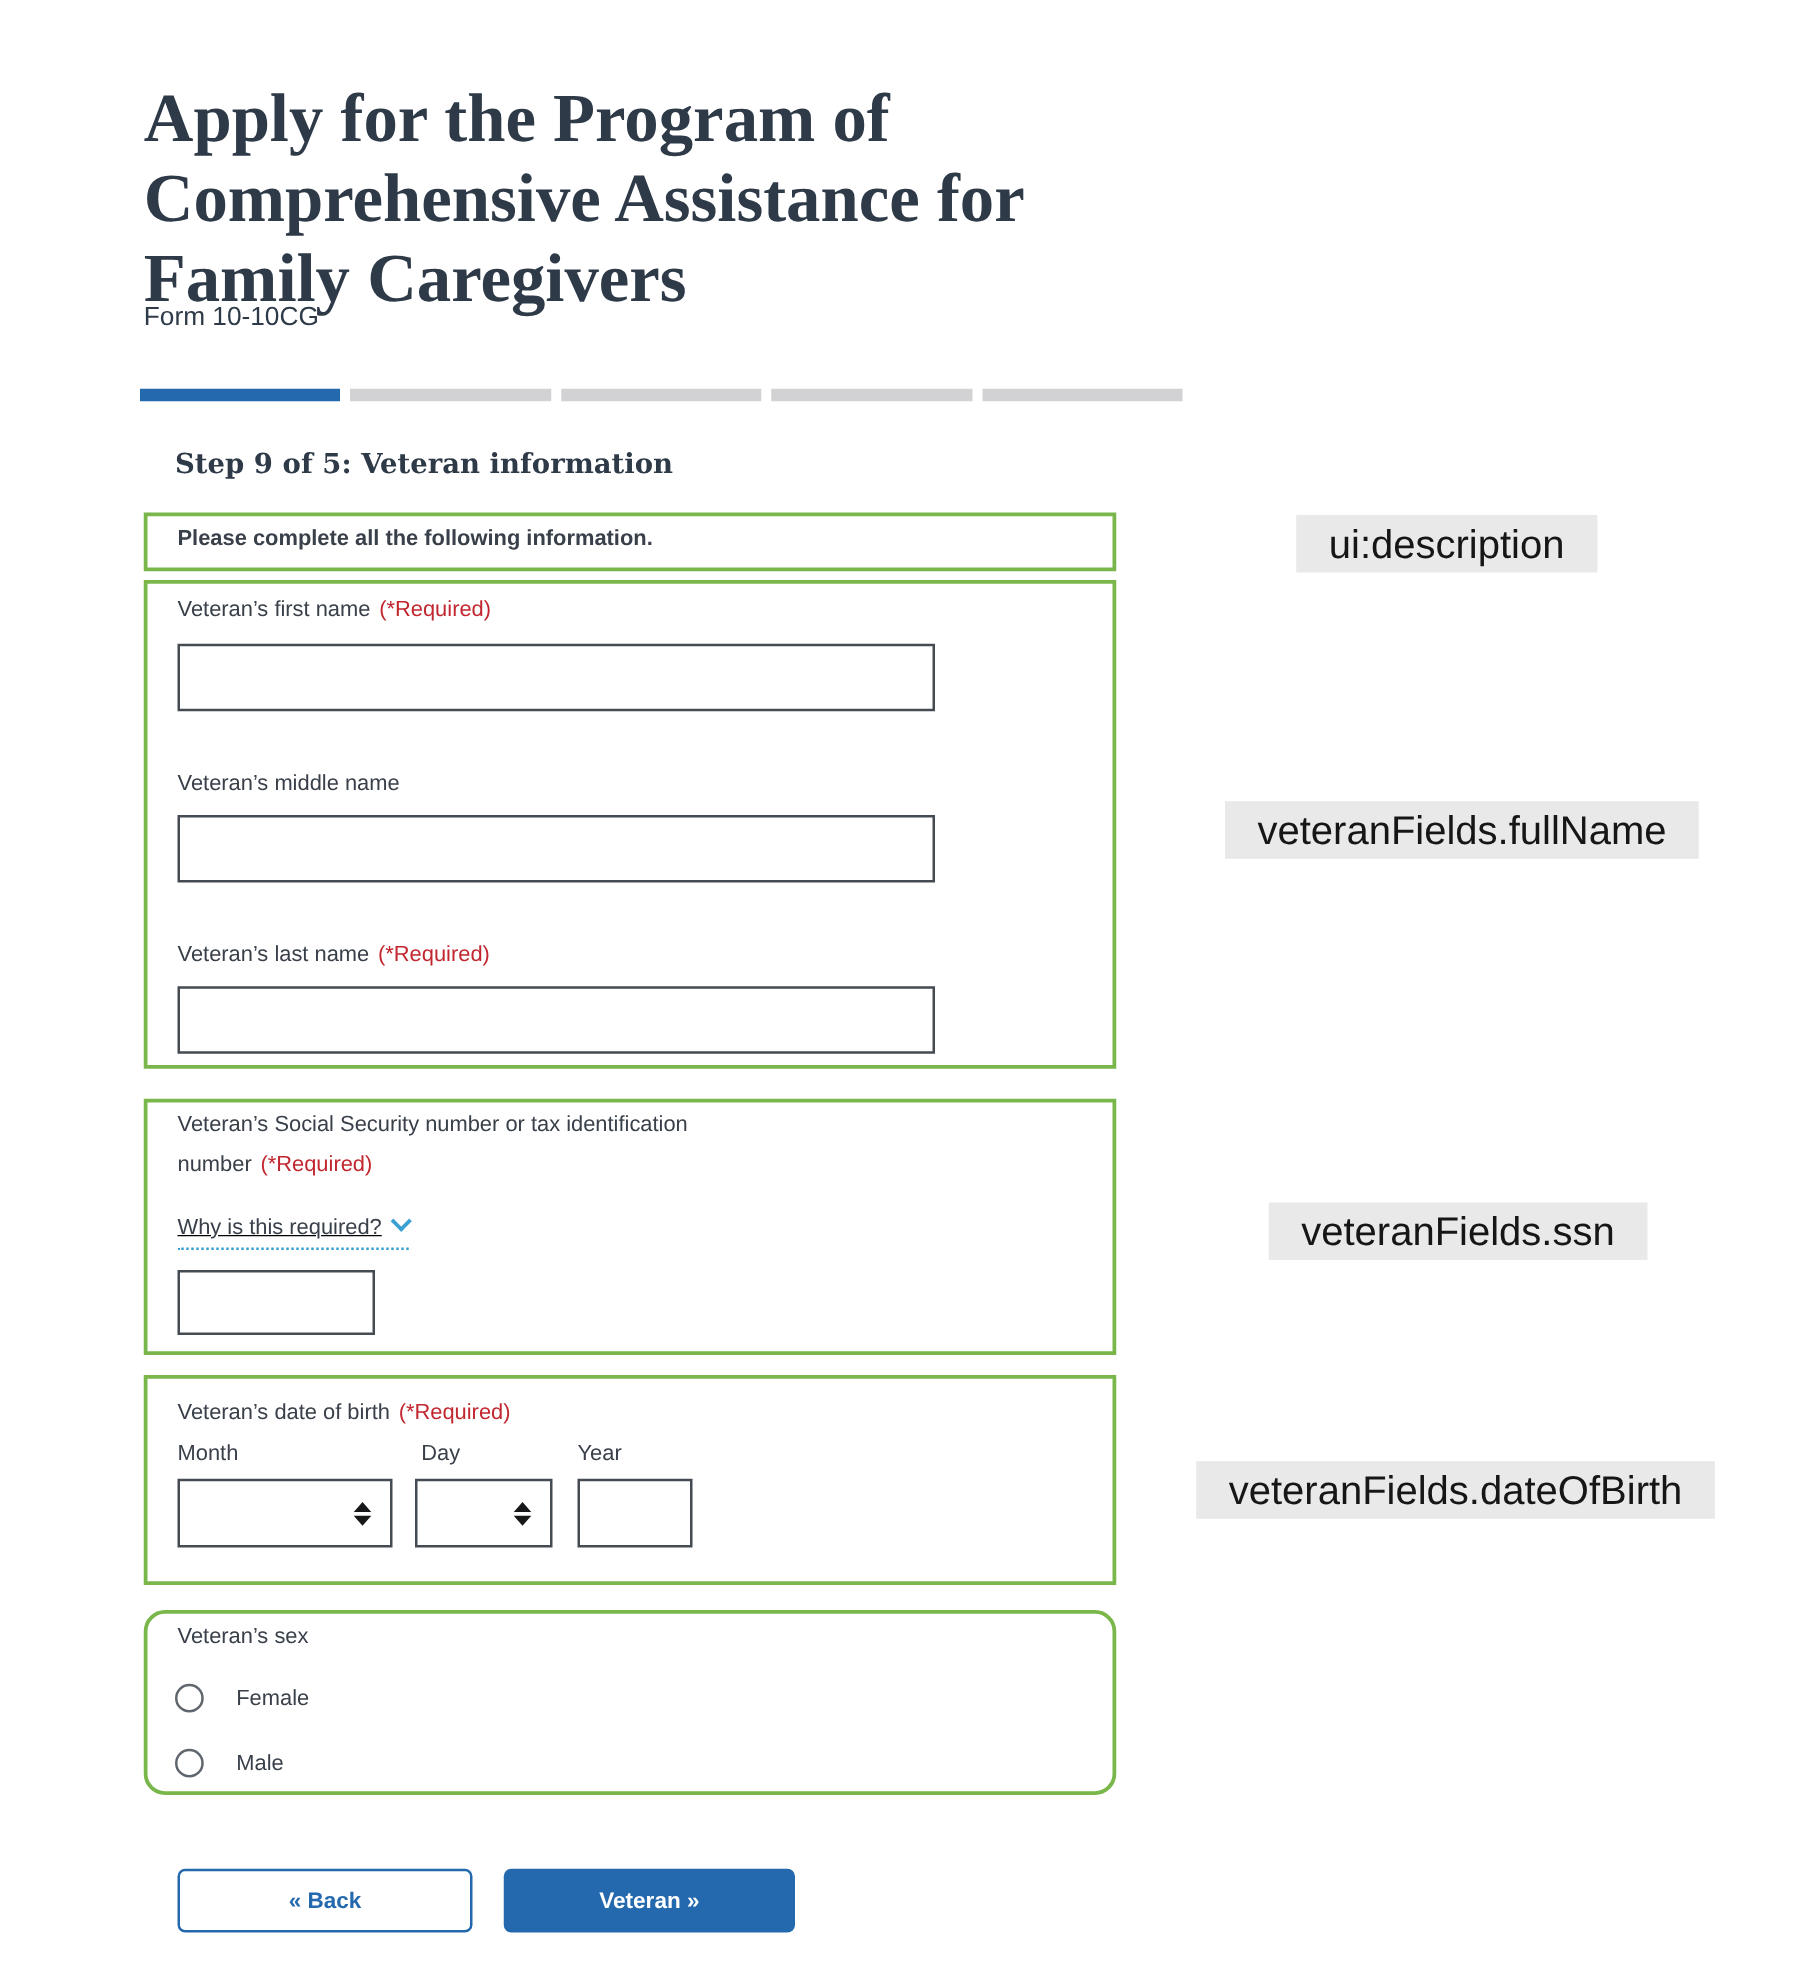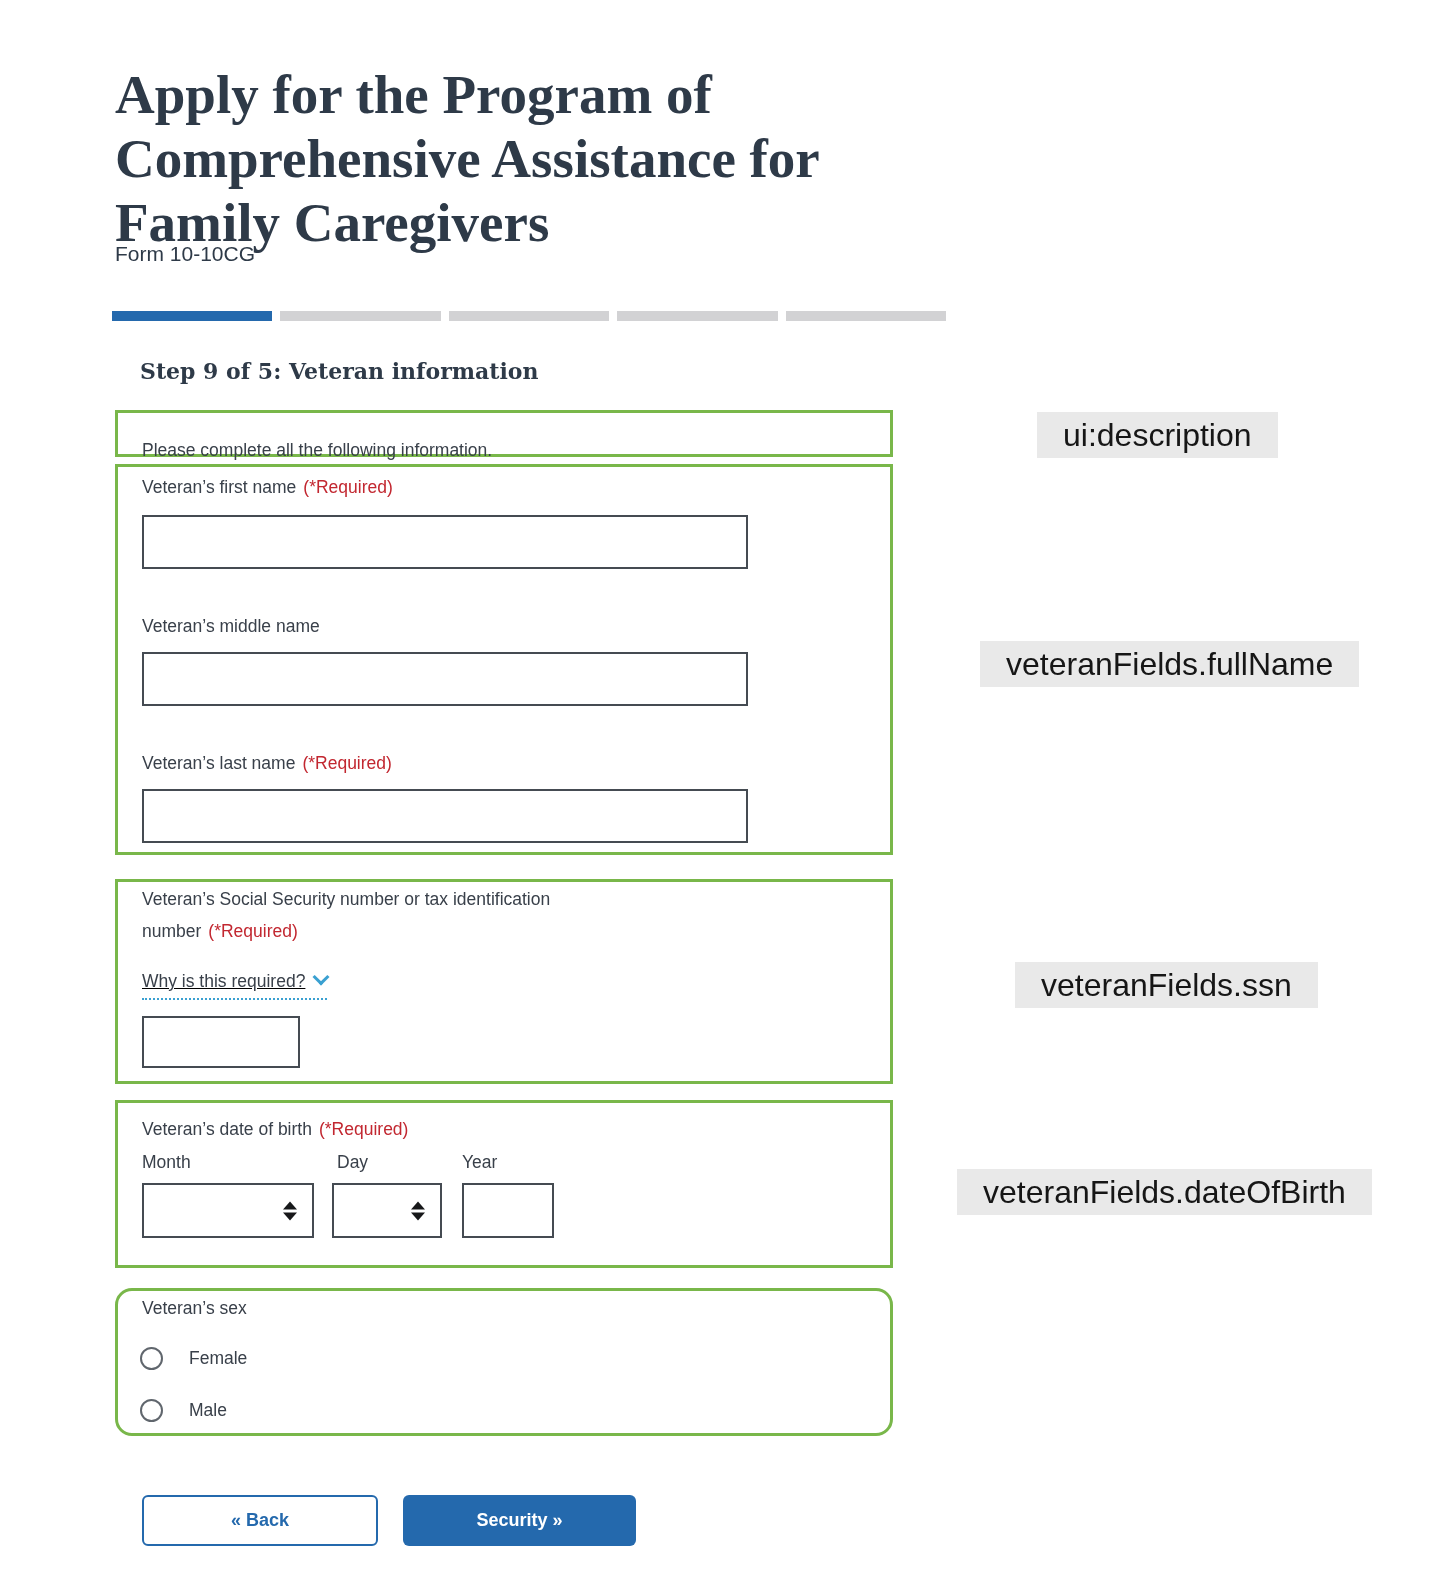--- a/index.html
+++ b/index.html
@@ -83,21 +83,21 @@
     <div class="seg filled"></div>
     <div class="seg"></div>
     <div class="seg"></div>
     <div class="seg"></div>
     <div class="seg"></div>
   </div>
 
   <div class="step-heading">Step 9 of 5: Veteran information</div>
 
   <div class="gbox" style="top:410px;height:47px;">
-    <div class="flabel" style="top:27px;">Please complete all the following information.</div>
+    <div class="flabel" style="top:7px;font-weight:bold;">Please complete all the following information.</div>
   </div>
 
   <div class="gbox" style="top:464px;height:391px;">
     <div class="flabel" style="top:10px;">
       <span>Veteran’s first name</span><span class="req">(*Required)</span>
     </div>
     <input class="tinput" style="top: 48px;" type="text" value="">
 
     <div class="flabel" style="top:149px;">
       <span>Veteran’s middle name</span>
@@ -152,20 +152,20 @@
       <span class="radio-circle"></span>
       <span class="radio-label">Female</span>
     </div>
     <div class="radio-row" style="top:108px;">
       <span class="radio-circle"></span>
       <span class="radio-label">Male</span>
     </div>
   </div>
 
   <button class="btn btn-back">« Back</button>
-  <button class="btn btn-continue">Security »</button>
+  <button class="btn btn-continue">Veteran »</button>
 
   <div class="ann" style="left:1037px;top:412px;">ui:description</div>
   <div class="ann" style="left:980px;top:641px;">veteranFields.fullName</div>
   <div class="ann" style="left:1015px;top:962px;">veteranFields.ssn</div>
   <div class="ann" style="left:957px;top:1169px;">veteranFields.dateOfBirth</div>
 
 </div>
 
 </body></html>

